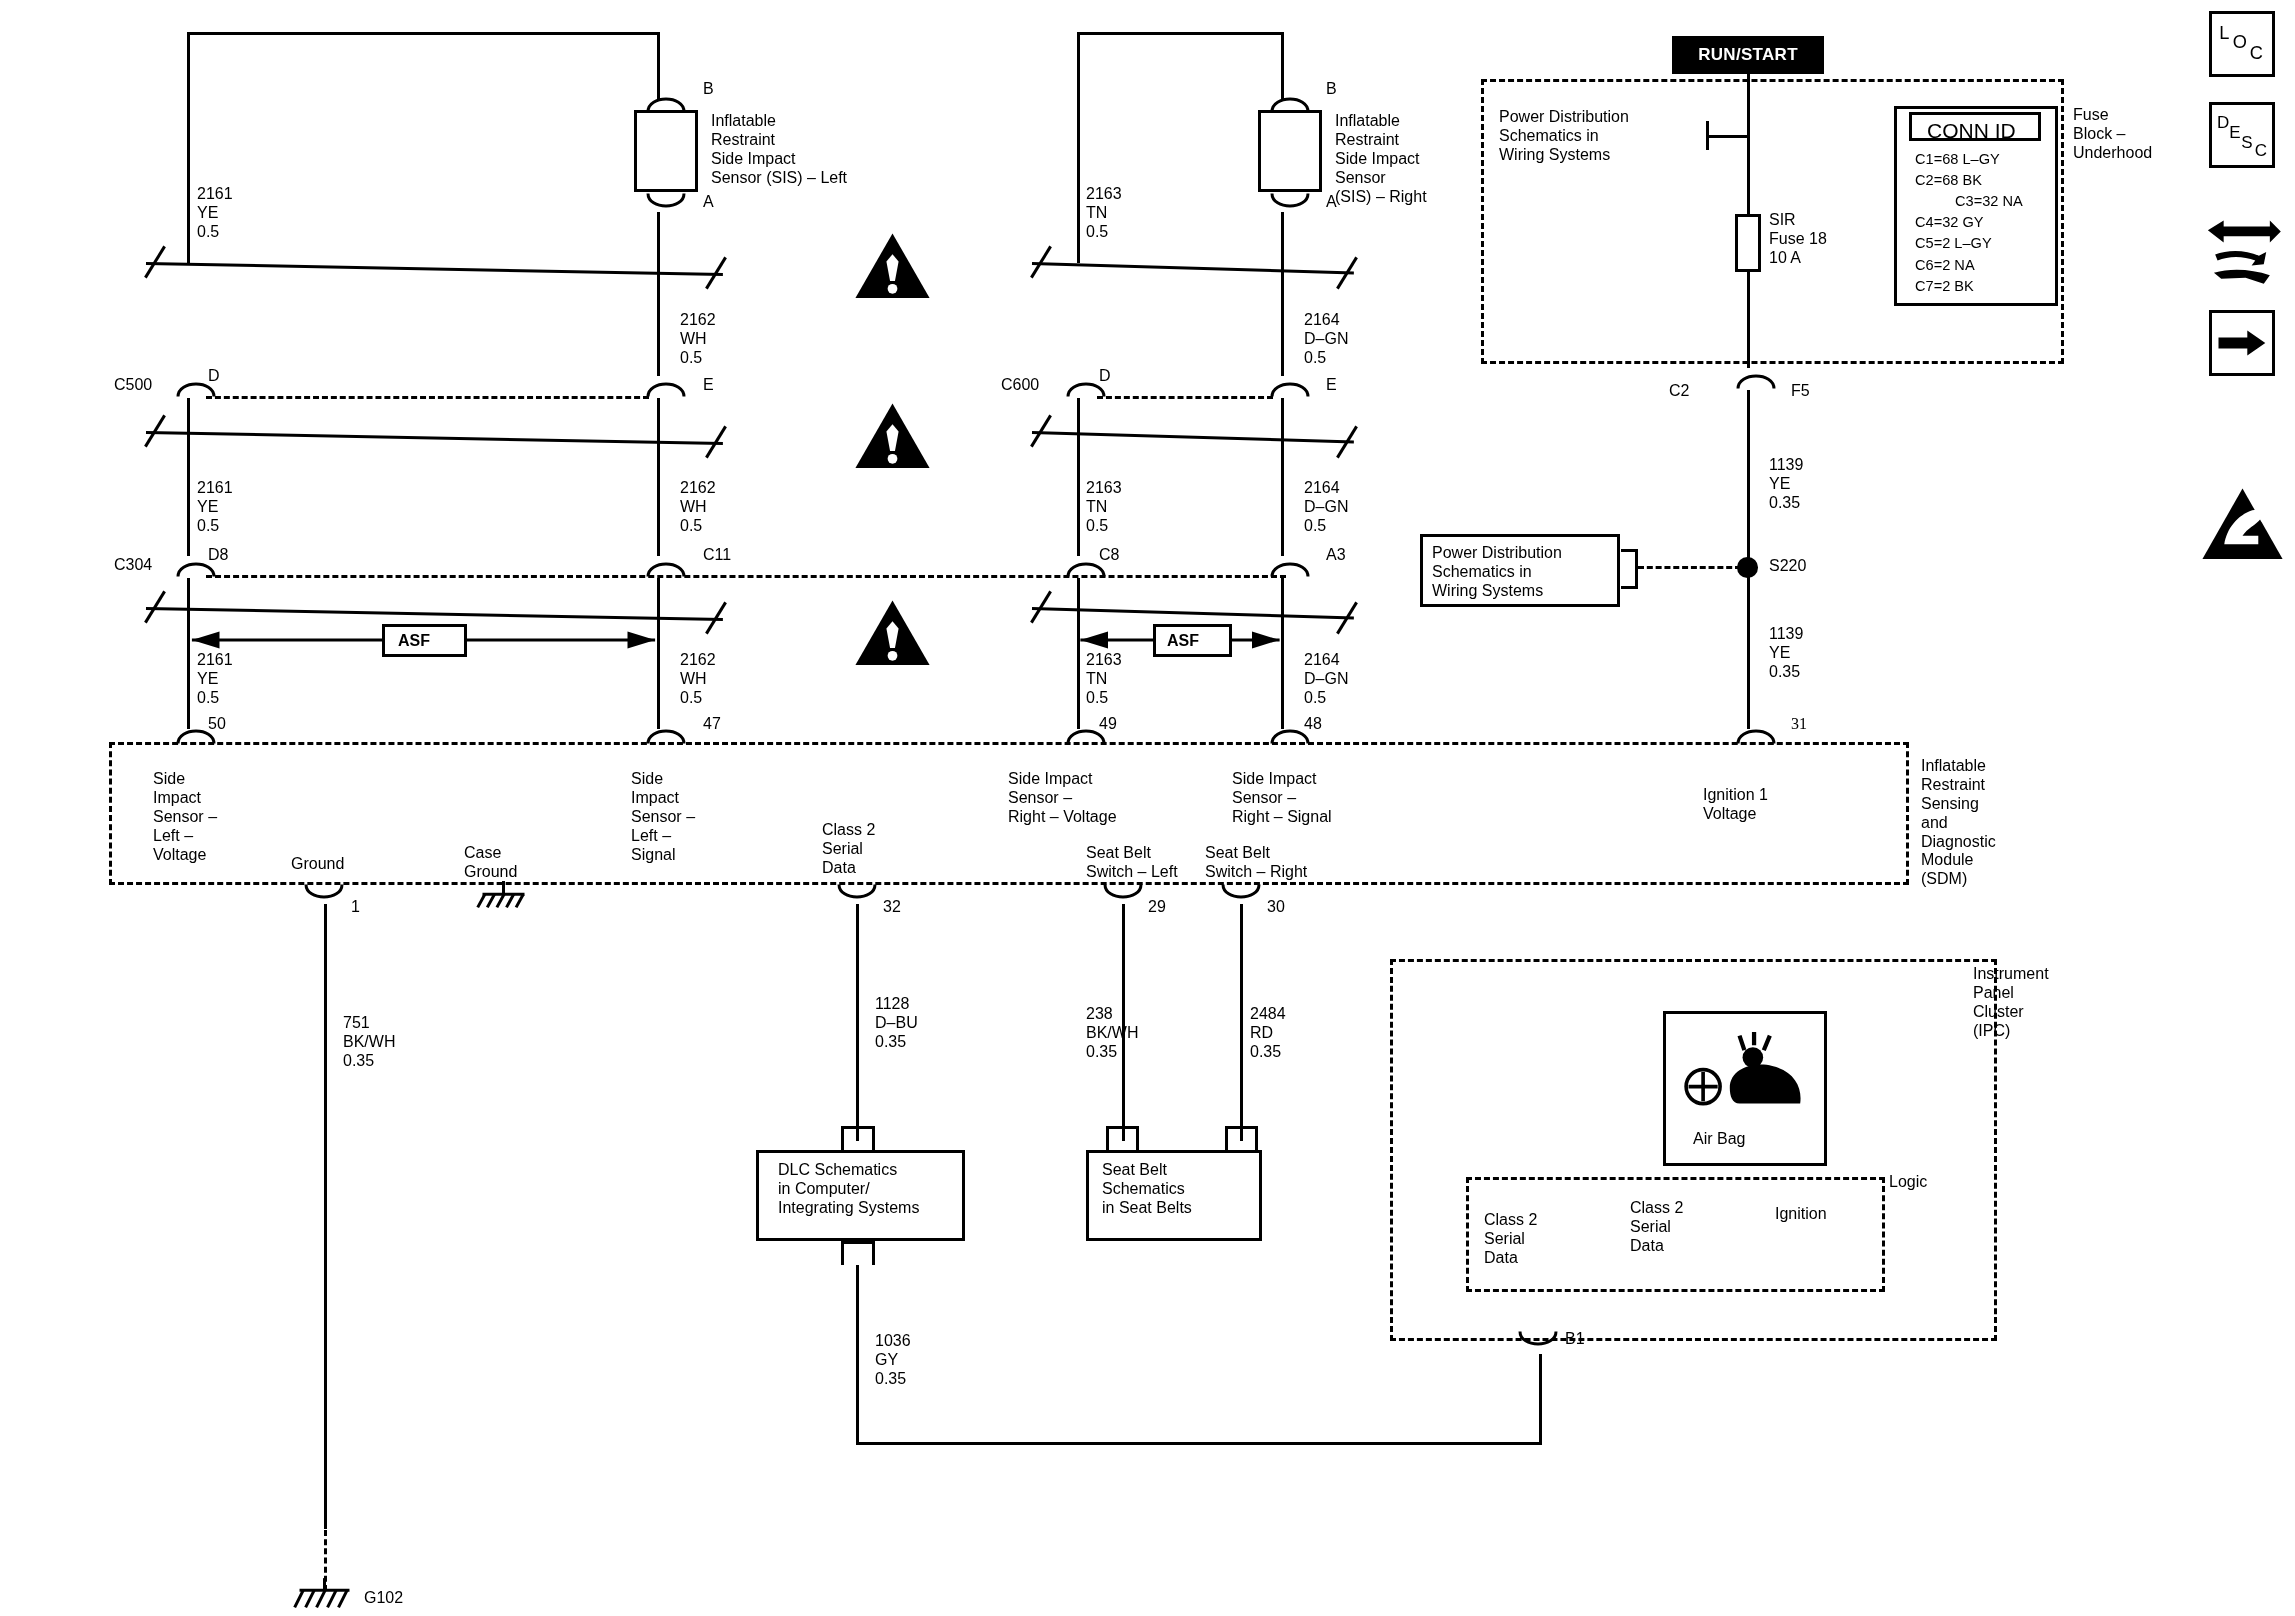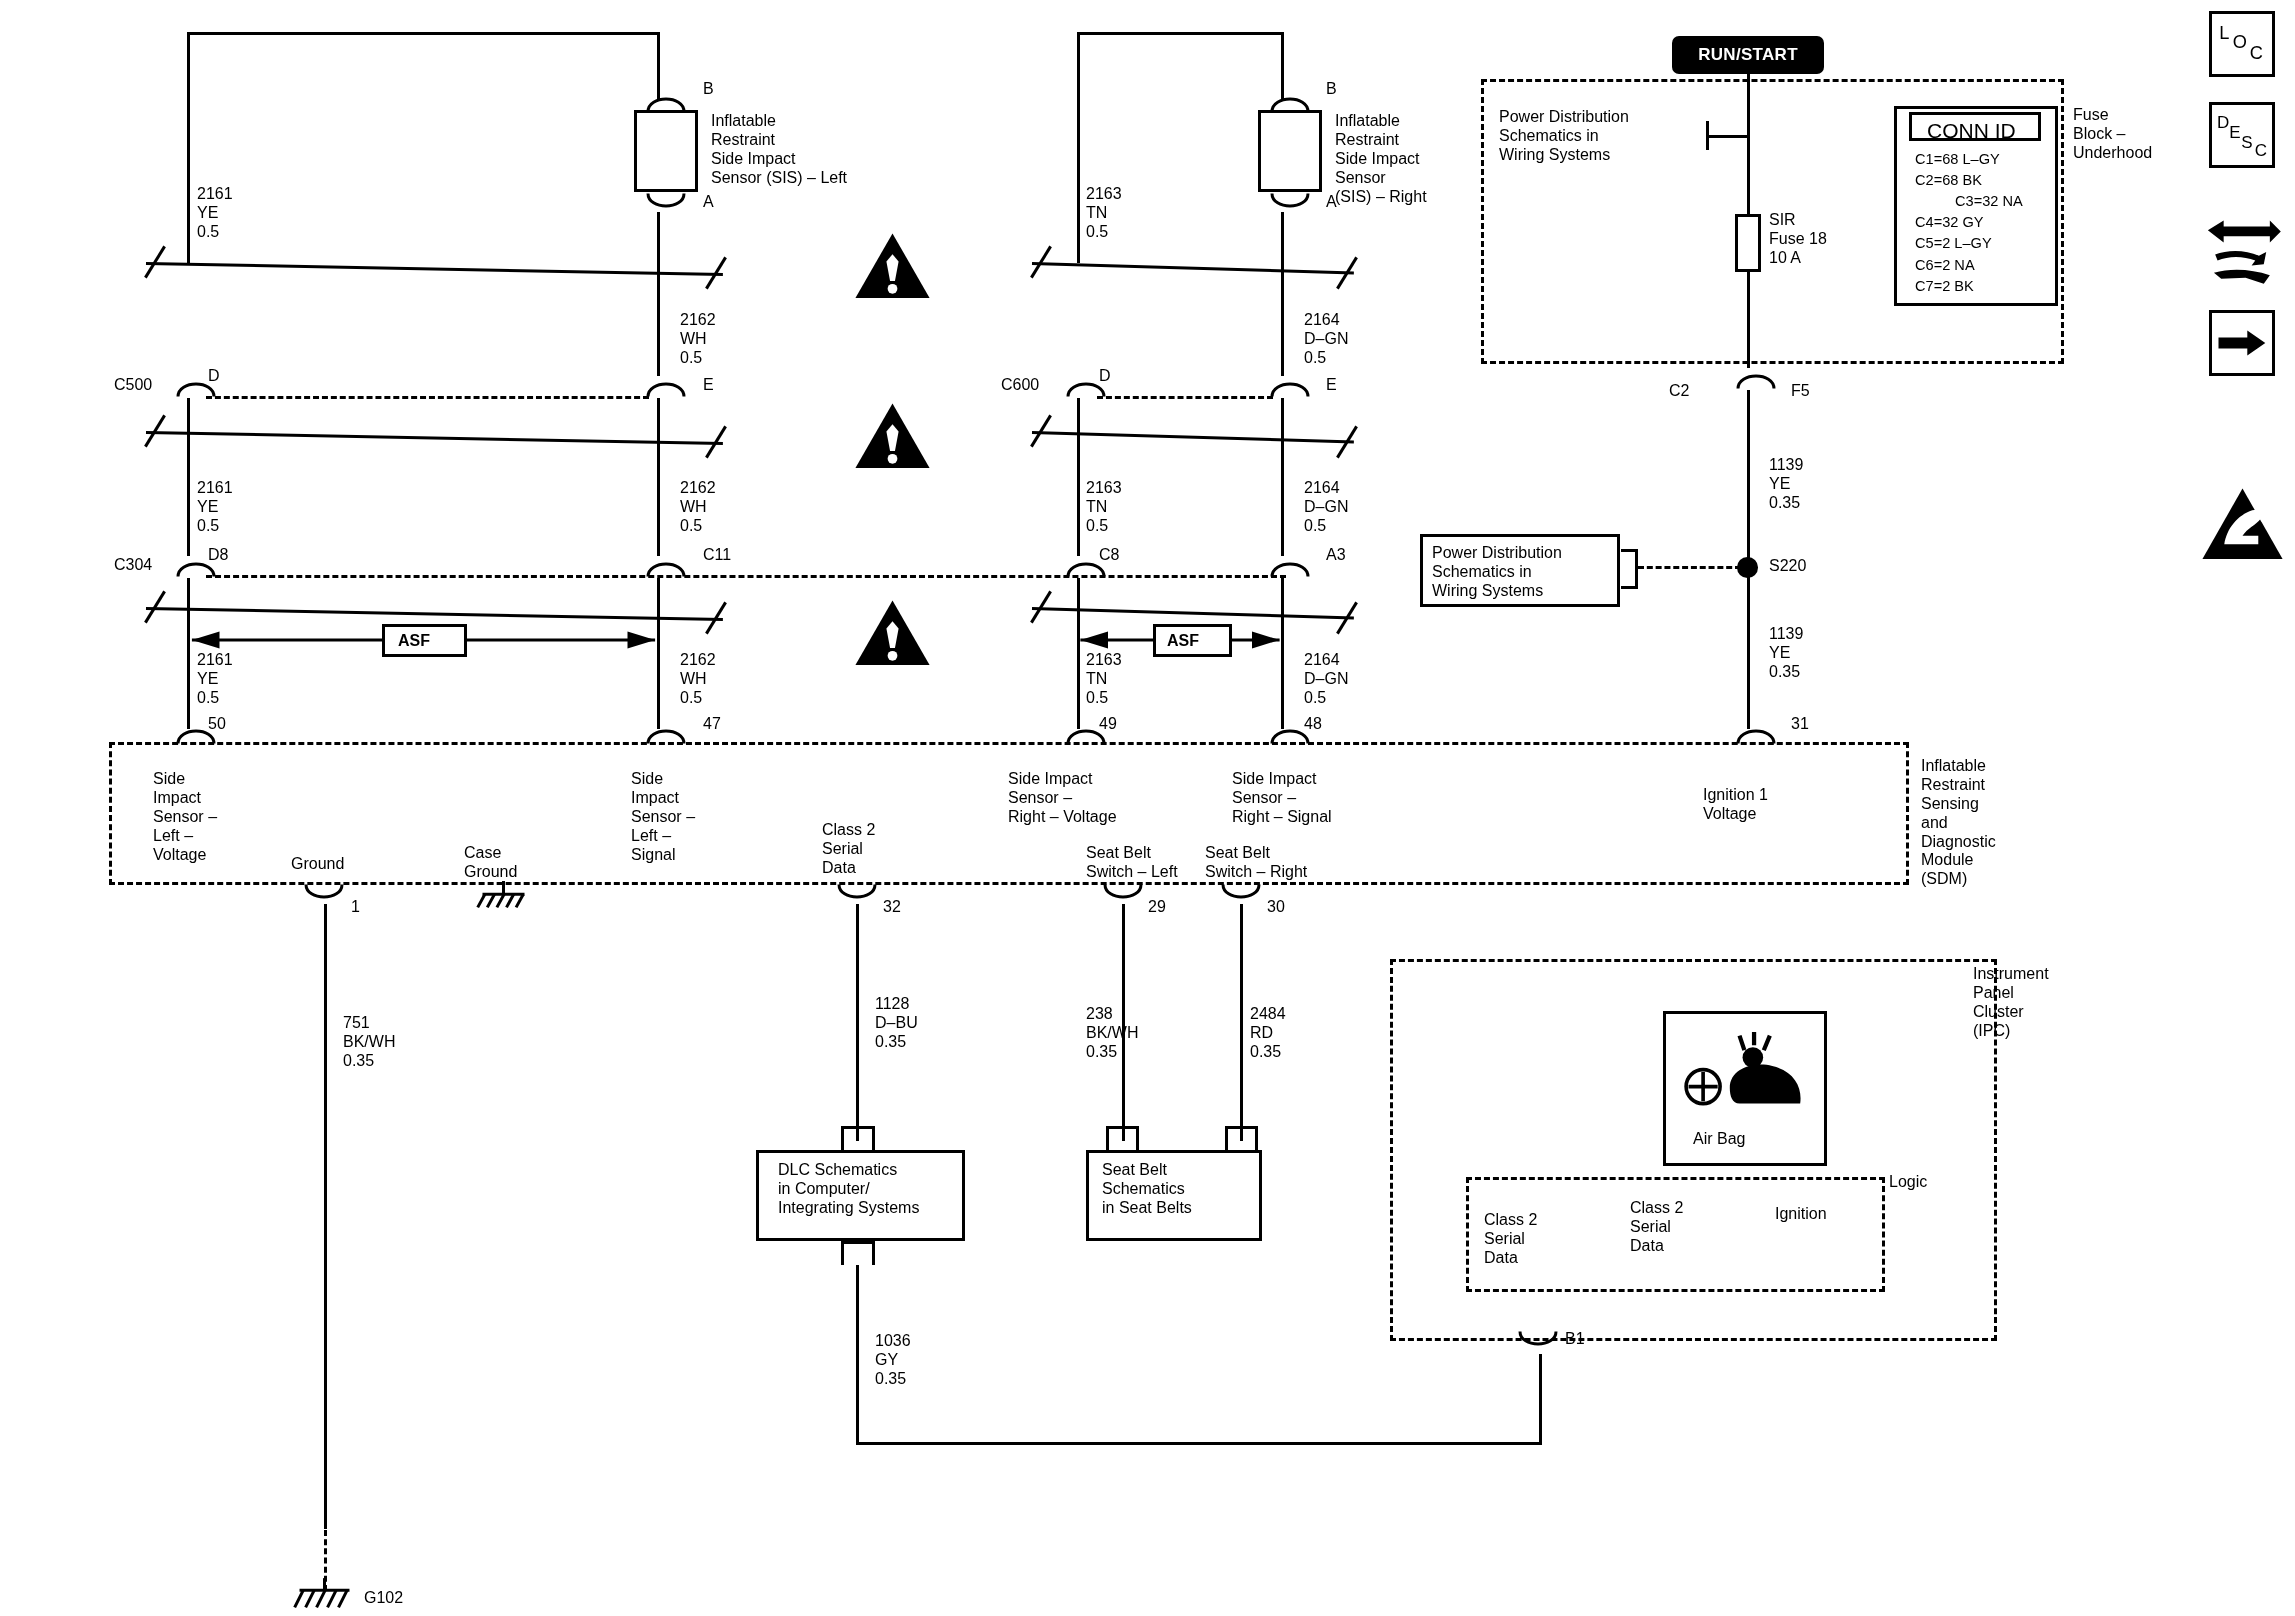--- a/index.html
+++ b/index.html
@@ -9,21 +9,21 @@
   .lbl.sm{font-size:14.6px;}
   .wire{position:absolute;background:#000;}
   .h{height:3px;}
   .v{width:3px;}
   .dashwire-h{position:absolute;height:0;border-top:3px dashed #000;}
   .dashwire-v{position:absolute;width:0;border-left:3px dashed #000;}
   .box{position:absolute;border:3px solid #000;background:#fff;box-sizing:border-box;}
   .dashbox{position:absolute;border:3px dashed #000;background:transparent;box-sizing:border-box;}
   .boxtext{position:absolute;font-size:16px;line-height:1.2;white-space:pre;}
   .blackbox{position:absolute;background:#000;color:#fff;font-size:17px;font-weight:bold;
-            display:flex;align-items:center;justify-content:center;letter-spacing:0.3px;border-radius:7px;}
+            display:flex;align-items:center;justify-content:center;letter-spacing:0.3px;}
   svg{display:block;}
   .ico{position:absolute;}
 </style>
 </head>
 <body>
 
 <div id="root">
 
   <div class="wire h" style="left:187px;top:32px;width:473px;"></div>
   <div class="wire v" style="left:187px;top:32px;height:231px;"></div>
@@ -311,21 +311,21 @@
 Schematics in
 Wiring Systems</div>
   <div class="wire h" style="left:1621px;top:549px;width:17px;"></div>
   <div class="wire h" style="left:1621px;top:586px;width:17px;"></div>
   <div class="wire v" style="left:1635px;top:549px;height:39px;"></div>
   <div class="dashwire-h" style="left:1638px;top:566px;width:103px;"></div>
 
   <svg class="ico" style="left:1735px;top:723px;" width="42" height="22" viewBox="0 0 70 36">
     <path d="M5 34 C5 6, 65 6, 65 34" stroke="#000" stroke-width="5" fill="none"></path>
   </svg>
-  <div class="lbl" style="left:1791px;top:715px;">31</div>
+  <div class="lbl" style="left:1791px;top:715px;font-family:Liberation Serif, serif;">31</div>
 
   <div class="dashbox" style="left:109px;top:742px;width:1800px;height:143px;"></div>
   <div class="lbl" style="left:1921px;top:757px;">Inflatable
 Restraint
 Sensing
 and
 Diagnostic
 Module
 (SDM)</div>
 

